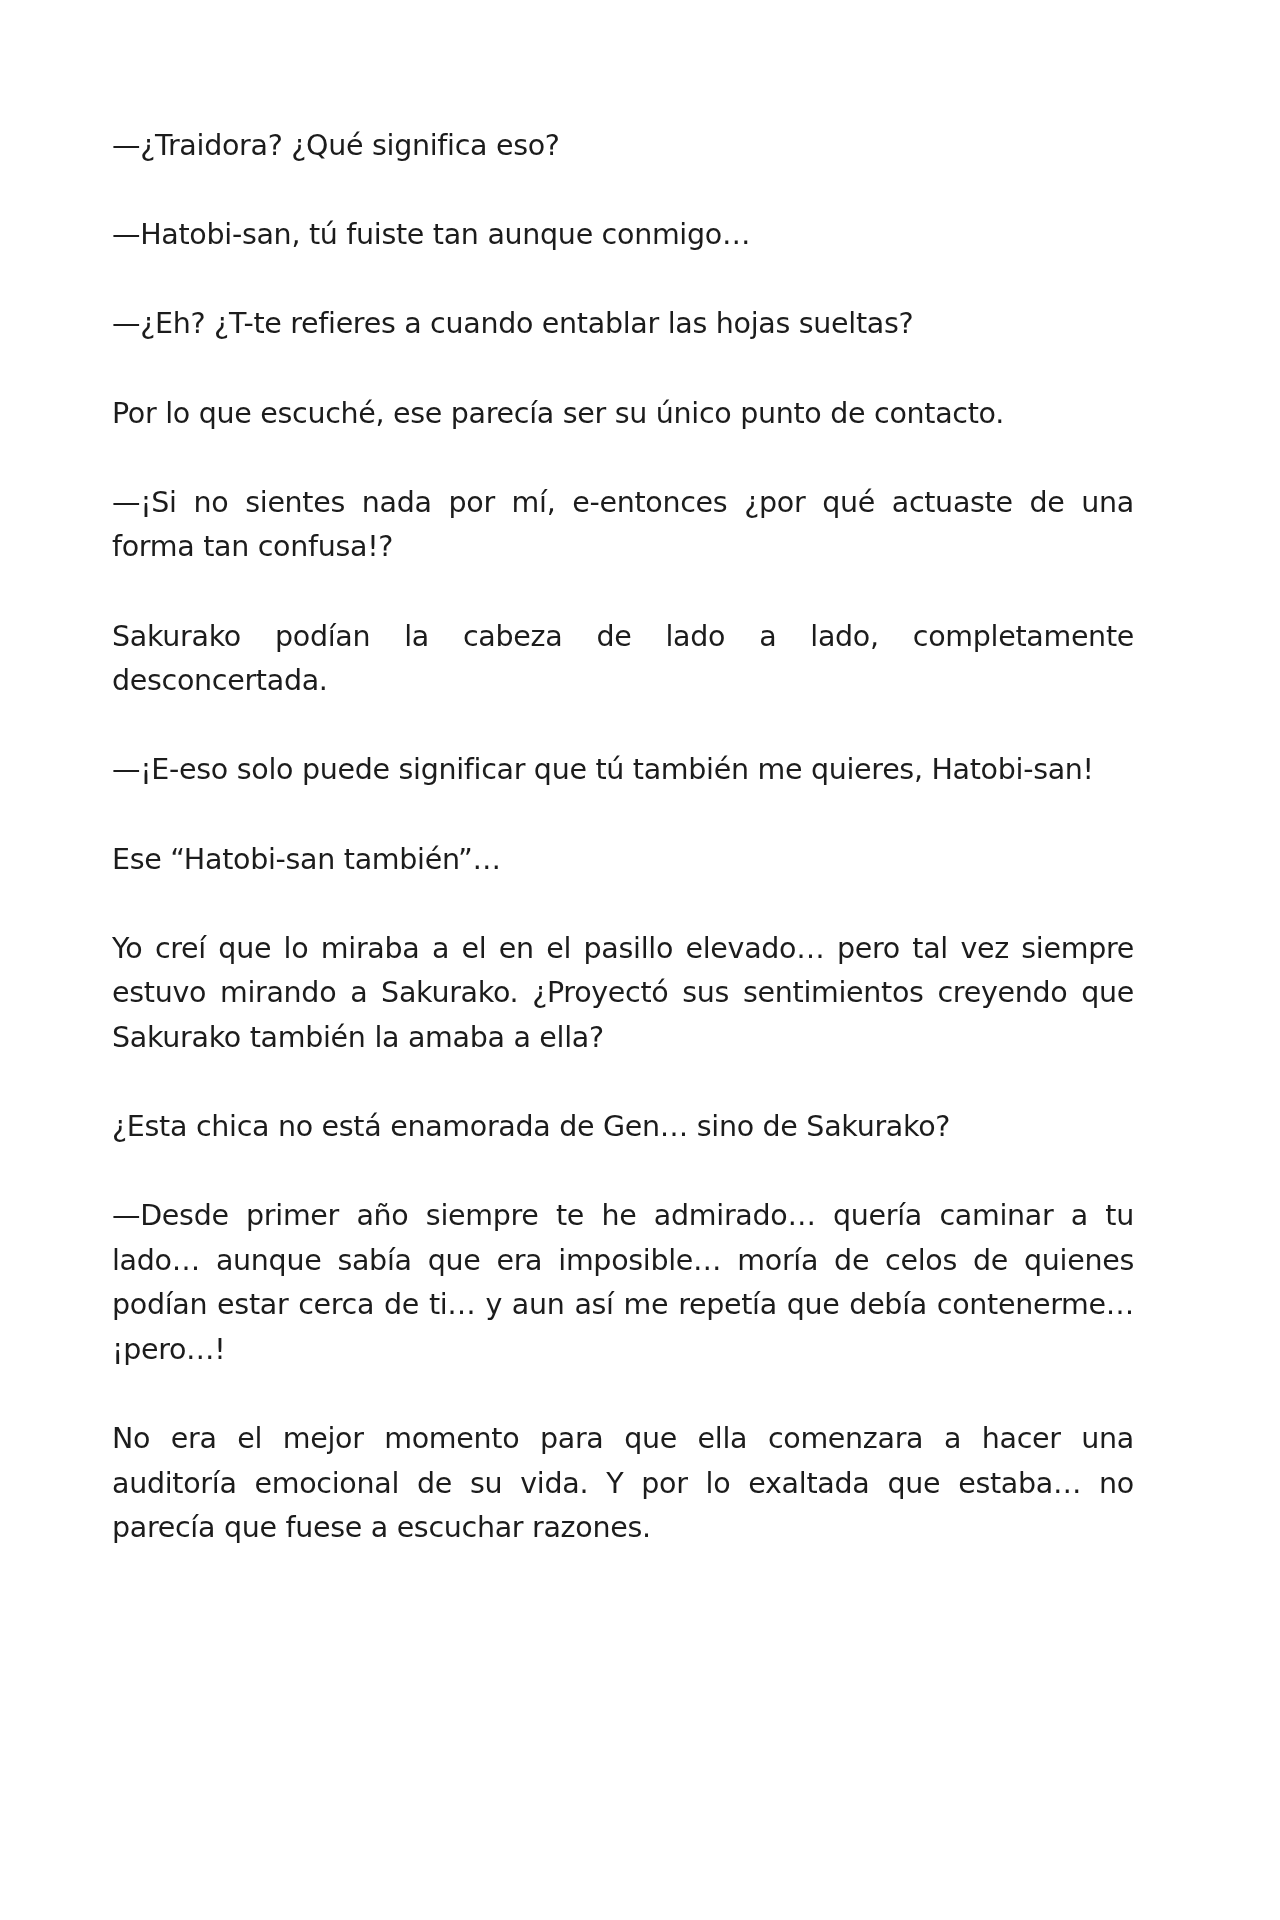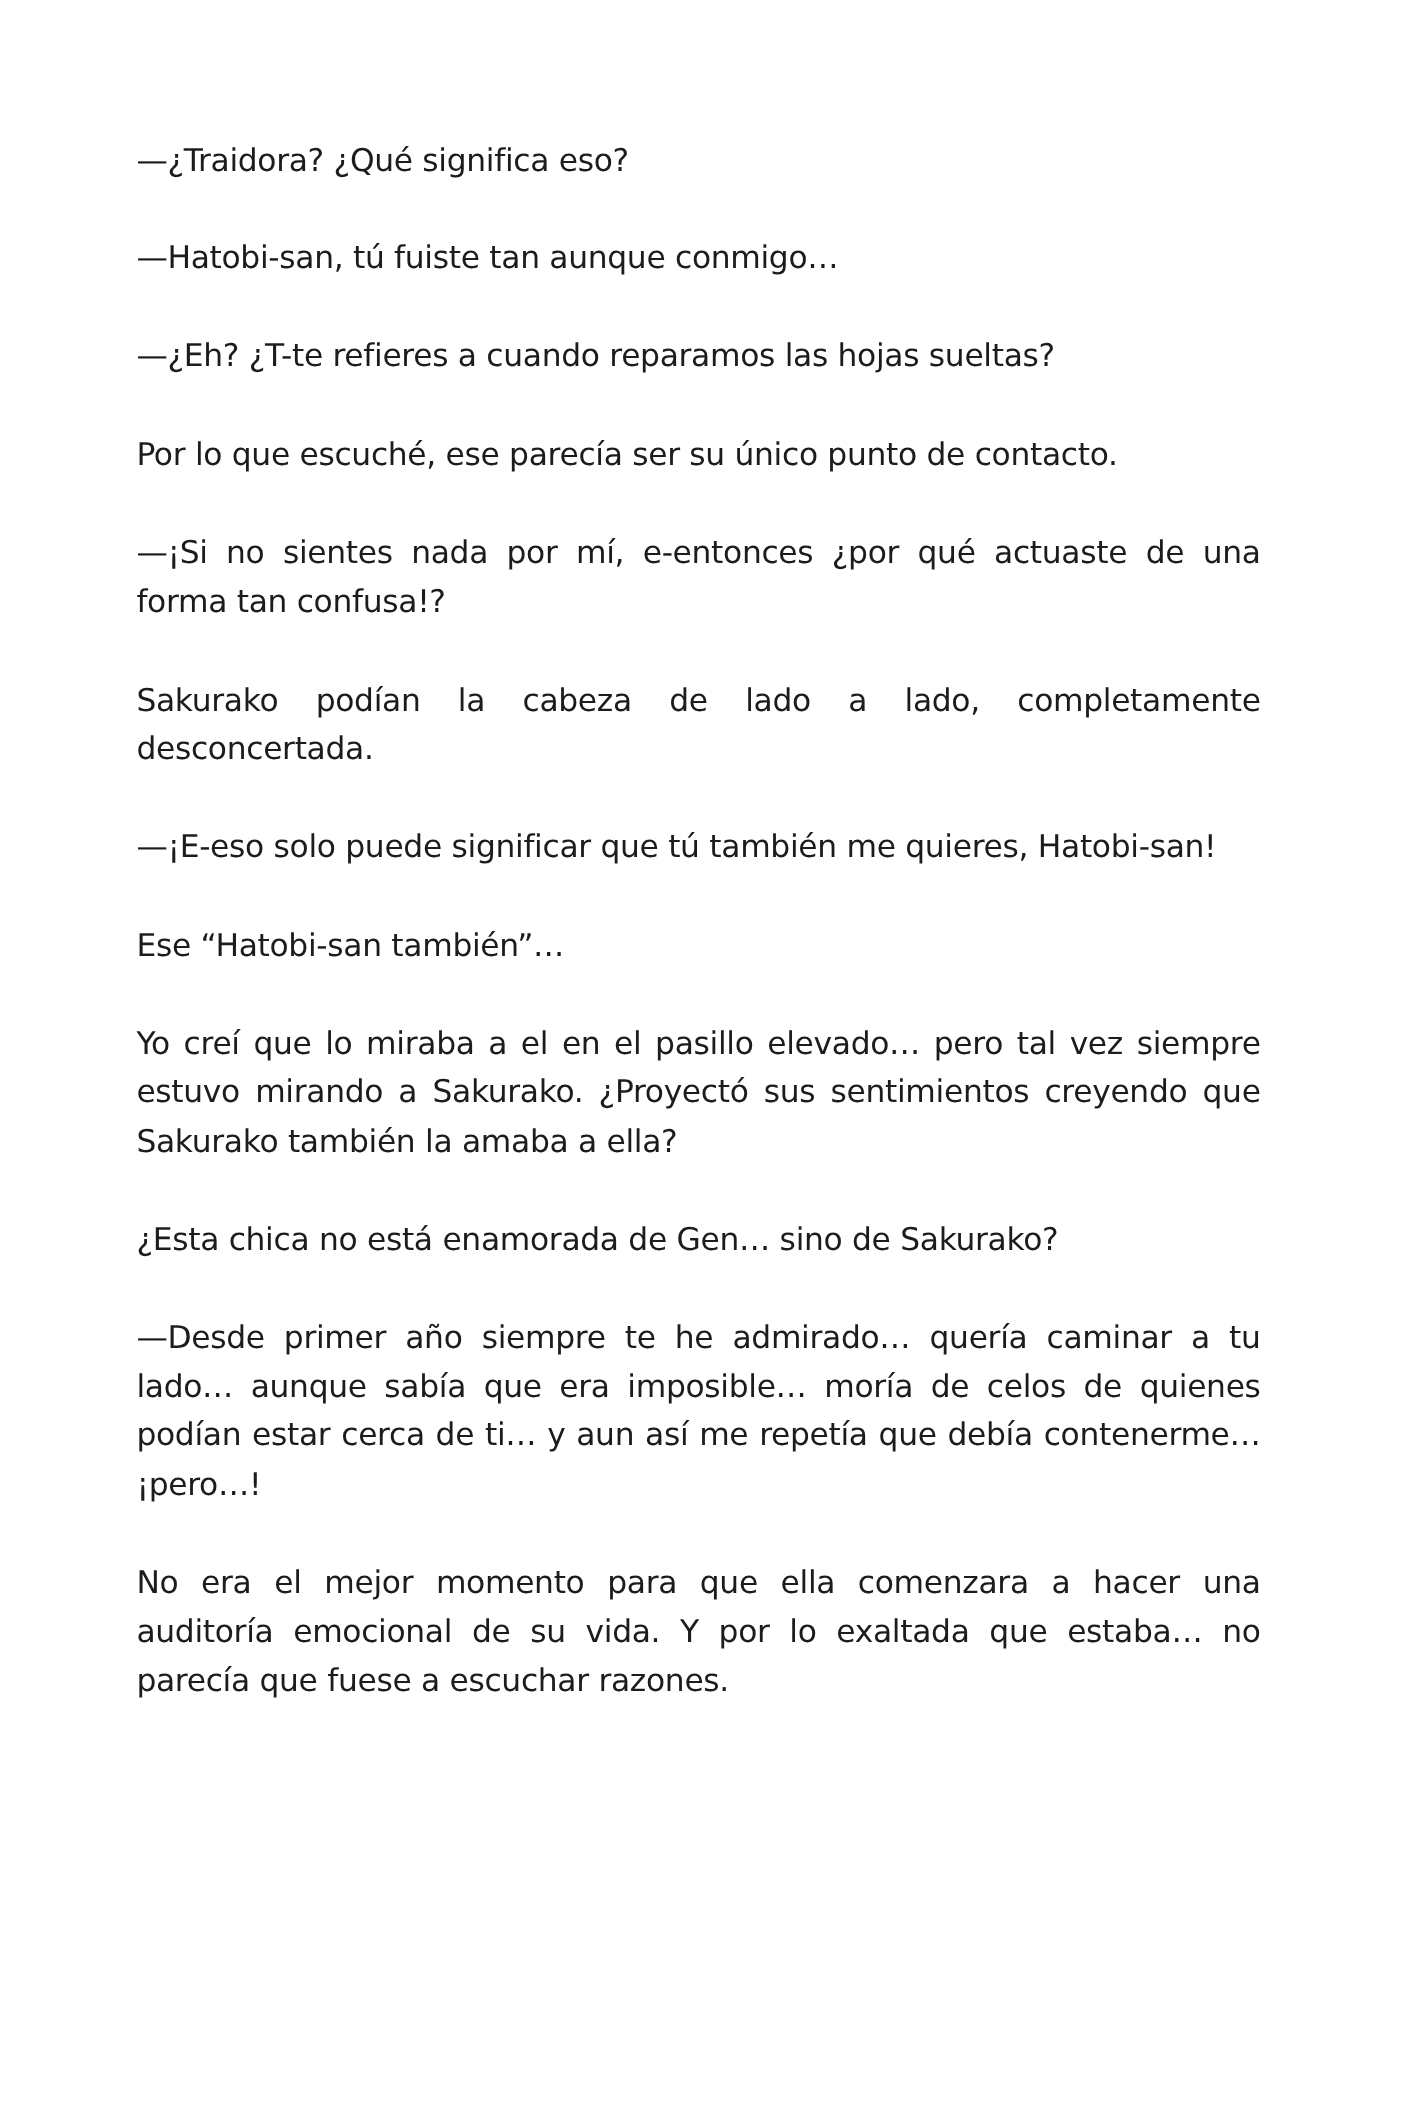--- a/index.html
+++ b/index.html
@@ -1,19 +1,19 @@
 <!DOCTYPE html>
 <html><head>
   <meta charset="utf-8">
   <style>
     html, body { margin: 0; padding: 0; background: #ffffff; }
     body { width: 1280px; height: 1920px; overflow: hidden; position: relative; }
     .page {
       position: absolute;
-      left: 124px;
+      left: 112px;
       top: 124px;
       width: 1022px;
       font-family: "DejaVu Sans", sans-serif;
       font-size: 28.5px;
       line-height: 44.6px;
       color: #1c1c1c;
       letter-spacing: -0.3px;
       word-spacing: 0px;
     }
     .page p {
@@ -21,21 +21,21 @@
       text-align: justify;
       text-align-last: left;
     }
   </style>
 </head>
 <body>
 
 <div class="page">
   <p>—¿Traidora? ¿Qué significa eso?</p>
   <p>—Hatobi-san, tú fuiste tan aunque conmigo…</p>
-  <p>—¿Eh? ¿T-te refieres a cuando reparamos las hojas sueltas?</p>
+  <p>—¿Eh? ¿T-te refieres a cuando entablar las hojas sueltas?</p>
   <p>Por lo que escuché, ese parecía ser su único punto de contacto.</p>
   <p>—¡Si no sientes nada por mí, e-entonces ¿por qué actuaste de una forma tan confusa!?</p>
   <p>Sakurako podían la cabeza de lado a lado, completamente desconcertada.</p>
   <p>—¡E-eso solo puede significar que tú también me quieres, Hatobi-san!</p>
   <p>Ese “Hatobi-san también”…</p>
   <p>Yo creí que lo miraba a el en el pasillo elevado… pero tal vez siempre estuvo mirando a Sakurako. ¿Proyectó sus sentimientos creyendo que Sakurako también la amaba a ella?</p>
   <p>¿Esta chica no está enamorada de Gen… sino de Sakurako?</p>
   <p>—Desde primer año siempre te he admirado… quería caminar a tu lado… aunque sabía que era imposible… moría de celos de quienes podían estar cerca de ti… y aun así me repetía que debía contenerme… ¡pero…!</p>
   <p>No era el mejor momento para que ella comenzara a hacer una auditoría emocional de su vida. Y por lo exaltada que estaba… no parecía que fuese a escuchar razones.</p>
 </div>

